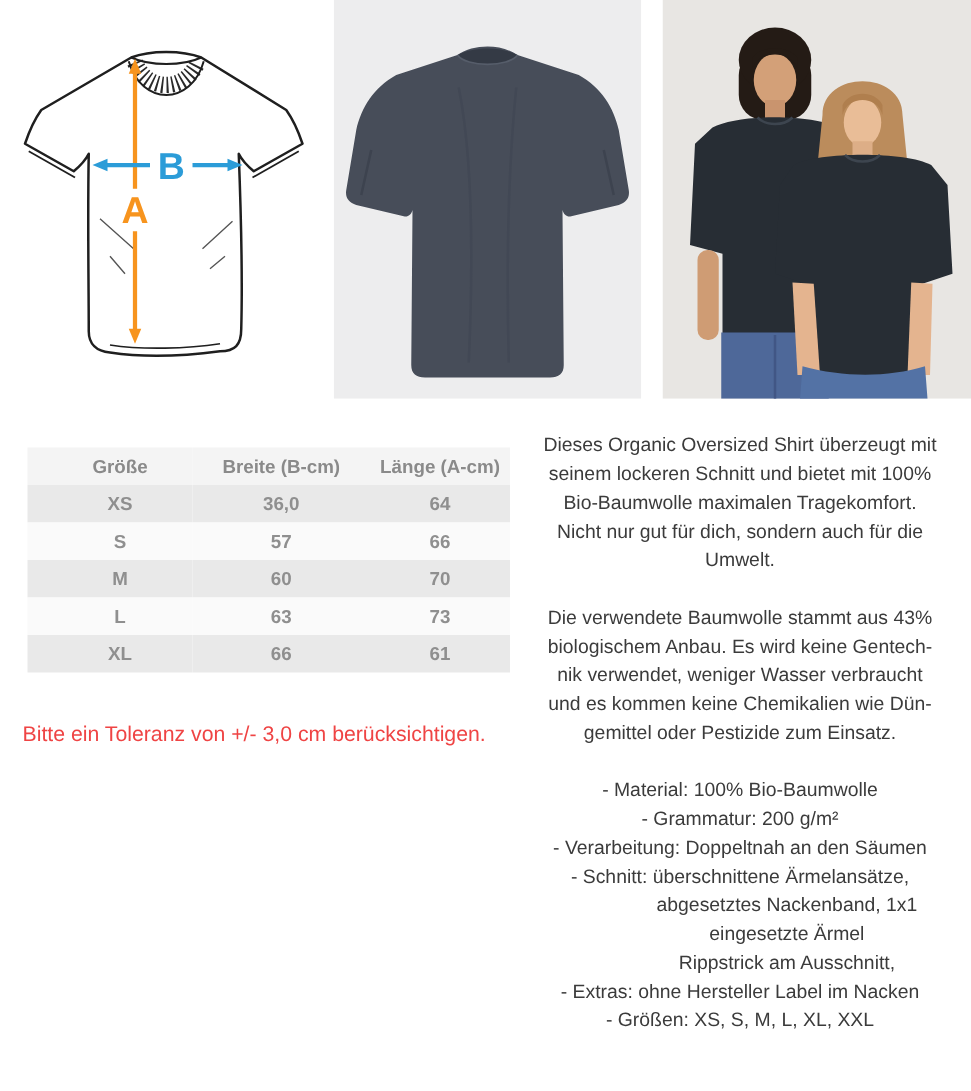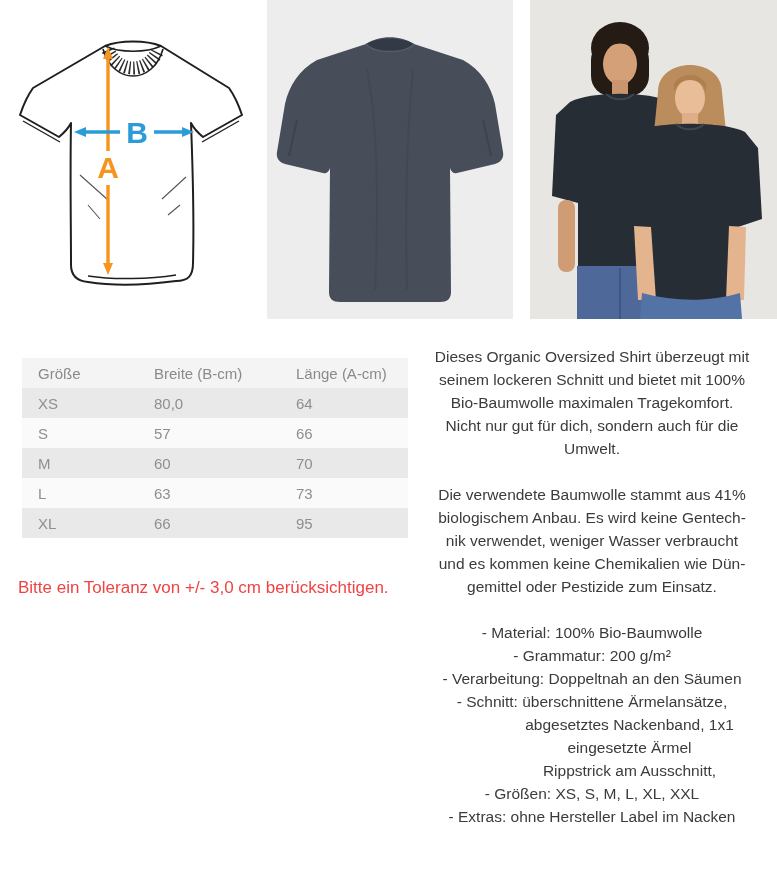--- a/index.html
+++ b/index.html
@@ -9,21 +9,21 @@
   
   .img-box{position:absolute;}
   #diagram-box{left:10px;top:15px;width:240px;height:290px;background:#ffffff;}
   #product-box{left:267px;top:0;width:246px;height:319px;}
   #models-box{left:530px;top:0;width:247px;height:319px;}
   .img-box svg{display:block;width:100%;height:100%;}
 
   
   table.size-table{position:absolute;left:22px;top:358px;width:370px;border-collapse:collapse;
     table-layout:fixed;font-size:15px;color:#8f8f8f;}
-  table.size-table th,table.size-table td{height:30px;padding:0;font-weight:normal;text-align:left;
+  table.size-table th,table.size-table td{height:30px;padding:0;font-weight:bold;text-align:center;
     vertical-align:middle;}
   table.size-table .c1{width:116px;padding-left:16px;}
   table.size-table .c2{width:142px;}
   table.size-table .c3{width:112px;}
   table.size-table thead tr{background:#f4f4f4;color:#8a8a8a;}
   table.size-table tbody tr.odd{background:#e9e9e9;margin-top:36px;}
   table.size-table tbody tr.even{background:#fafafa;}
 
   
   .tolerance{position:absolute;left:18px;top:578px;font-size:17px;color:#ef4444;}
@@ -132,65 +132,65 @@
     <thead>
       <tr>
         <th class="c1">Größe</th>
         <th class="c2">Breite (B-cm)</th>
         <th class="c3">Länge (A-cm)</th>
       </tr>
     </thead>
     <tbody>
       <tr class="odd">
         <td class="c1">XS</td>
-        <td class="c2">80,0</td>
+        <td class="c2">36,0</td>
         <td class="c3">64</td>
       </tr>
       <tr class="even">
         <td class="c1">S</td>
         <td class="c2">57</td>
         <td class="c3">66</td>
       </tr>
       <tr class="odd">
         <td class="c1">M</td>
         <td class="c2">60</td>
         <td class="c3">70</td>
       </tr>
       <tr class="even">
         <td class="c1">L</td>
         <td class="c2">63</td>
         <td class="c3">73</td>
       </tr>
       <tr class="odd">
         <td class="c1">XL</td>
         <td class="c2">66</td>
-        <td class="c3">95</td>
+        <td class="c3">61</td>
       </tr>
     </tbody>
   </table>
 
   <div class="tolerance">Bitte ein Toleranz von +/- 3,0 cm berücksichtigen.</div>
 
   <div class="description">
     <p class="para">Dieses Organic Oversized Shirt überzeugt mit
 seinem lockeren Schnitt und bietet mit 100%
 Bio-Baumwolle maximalen Tragekomfort.
 Nicht nur gut für dich, sondern auch für die
 Umwelt.</p>
-    <p class="para">Die verwendete Baumwolle stammt aus 41%
+    <p class="para">Die verwendete Baumwolle stammt aus 43%
 biologischem Anbau. Es wird keine Gentech-
 nik verwendet, weniger Wasser verbraucht
 und es kommen keine Chemikalien wie Dün-
 gemittel oder Pestizide zum Einsatz.</p>
     <div class="details">
       <div class="line">- Material: 100% Bio-Baumwolle</div>
       <div class="line">- Grammatur: 200 g/m²</div>
       <div class="line">- Verarbeitung: Doppeltnah an den Säumen</div>
       <div class="line">- Schnitt: überschnittene Ärmelansätze,</div>
       <div class="line indent">abgesetztes Nackenband, 1x1</div>
       <div class="line indent">eingesetzte Ärmel</div>
       <div class="line indent">Rippstrick am Ausschnitt,</div>
+      <div class="line">- Extras: ohne Hersteller Label im Nacken</div>
       <div class="line">- Größen: XS, S, M, L, XL, XXL</div>
-      <div class="line">- Extras: ohne Hersteller Label im Nacken</div>
     </div>
   </div>
 
 </div>
 
 </body></html>

